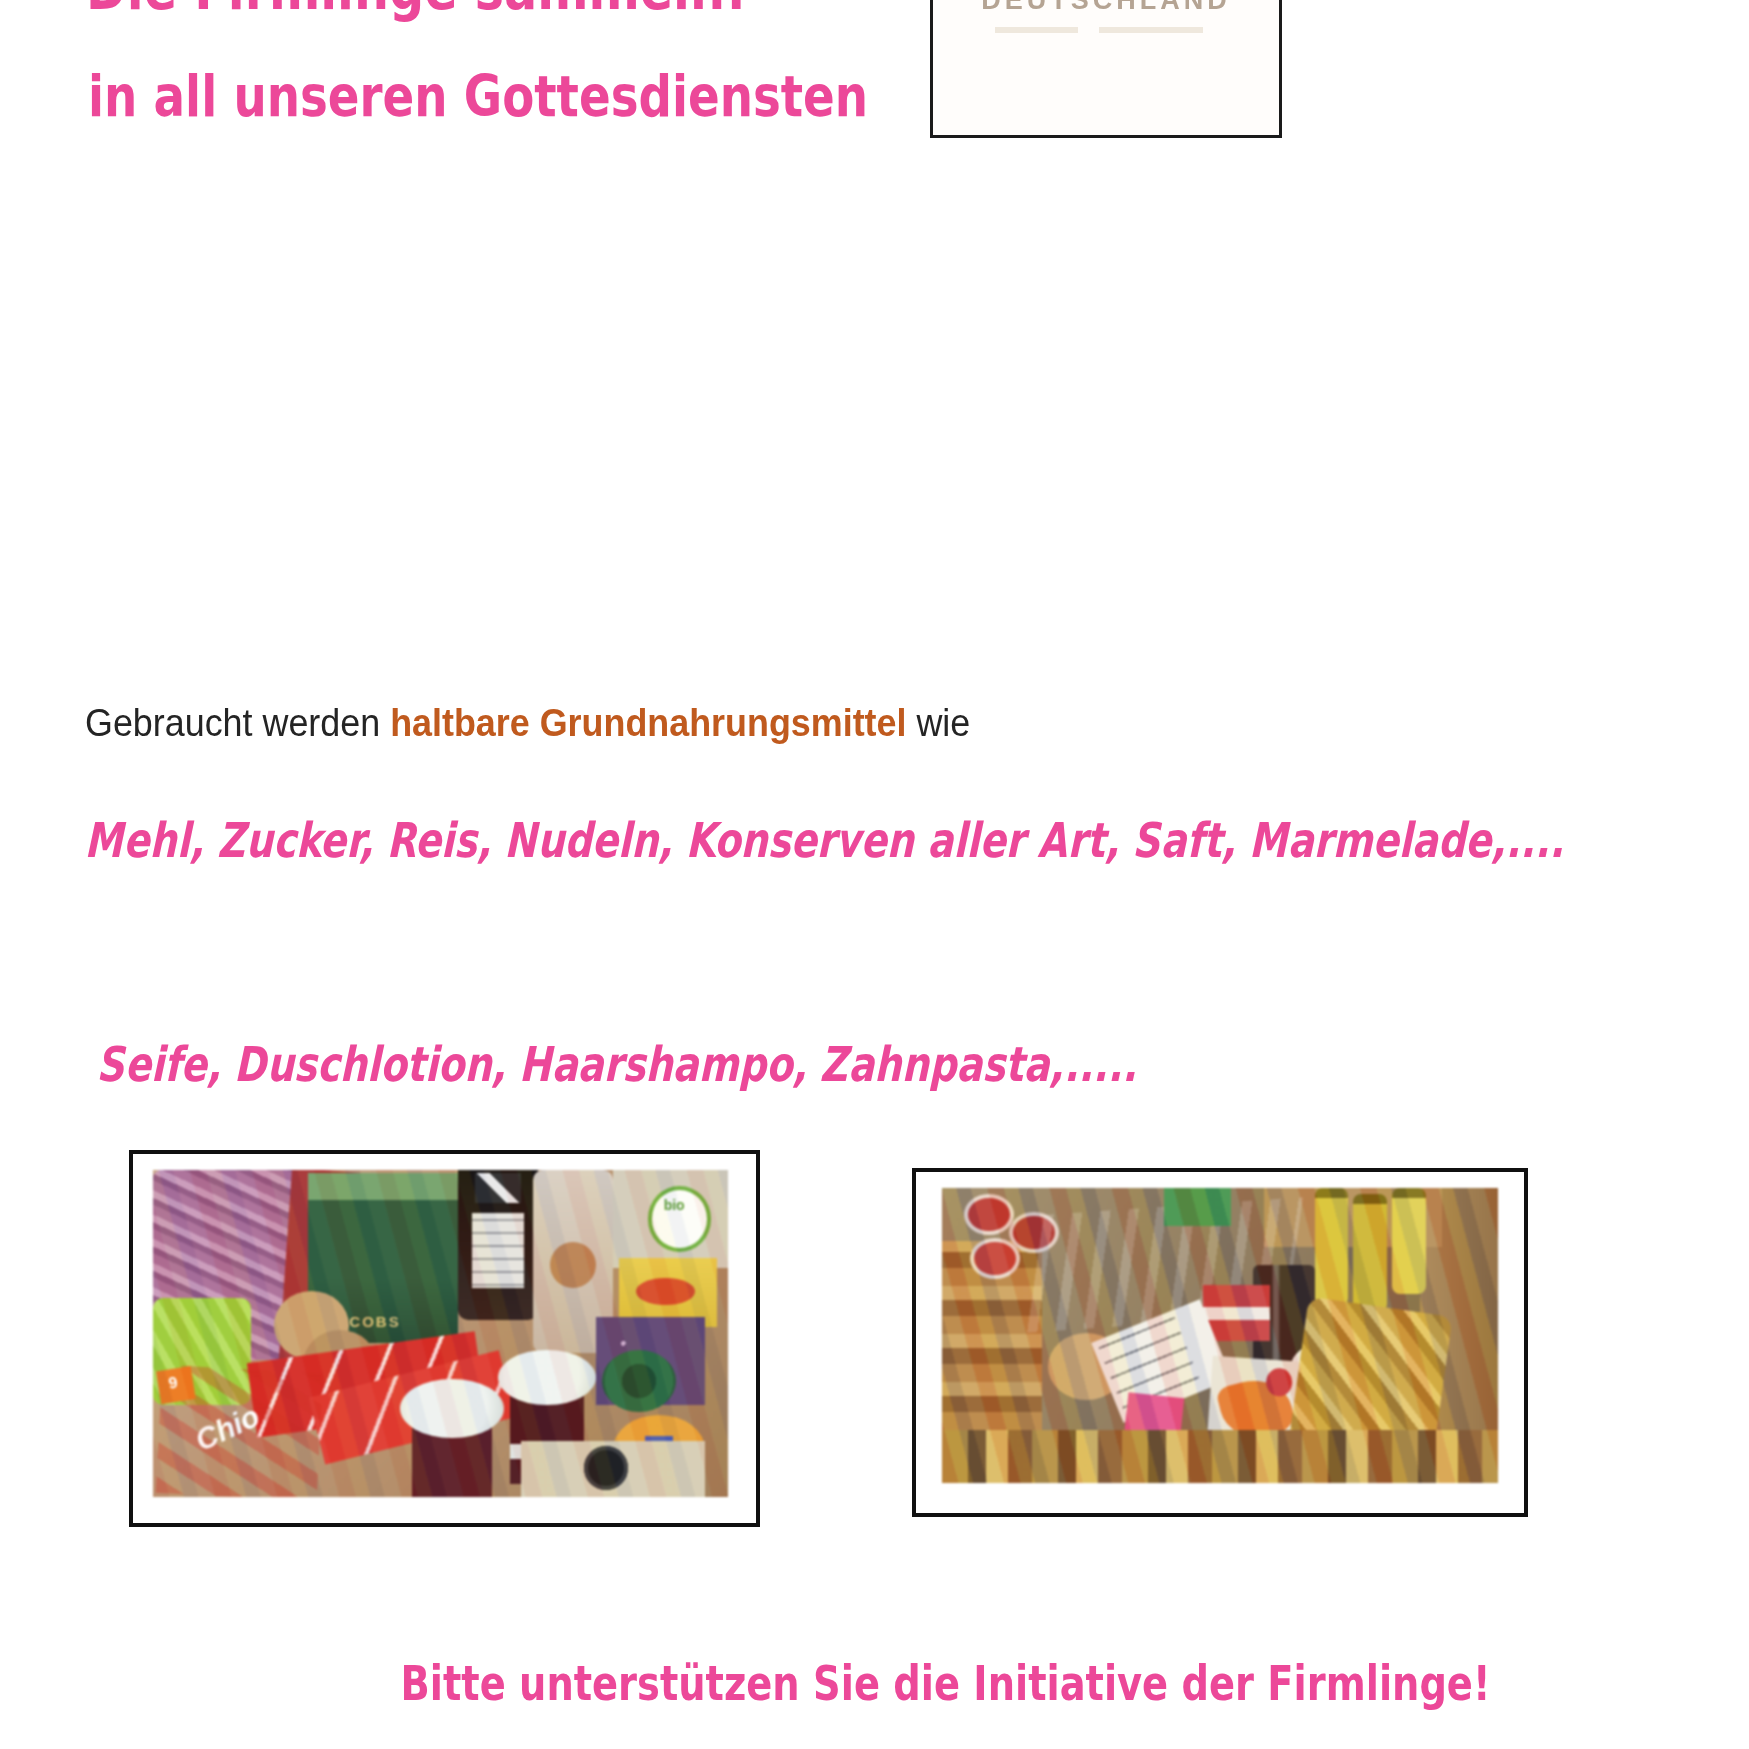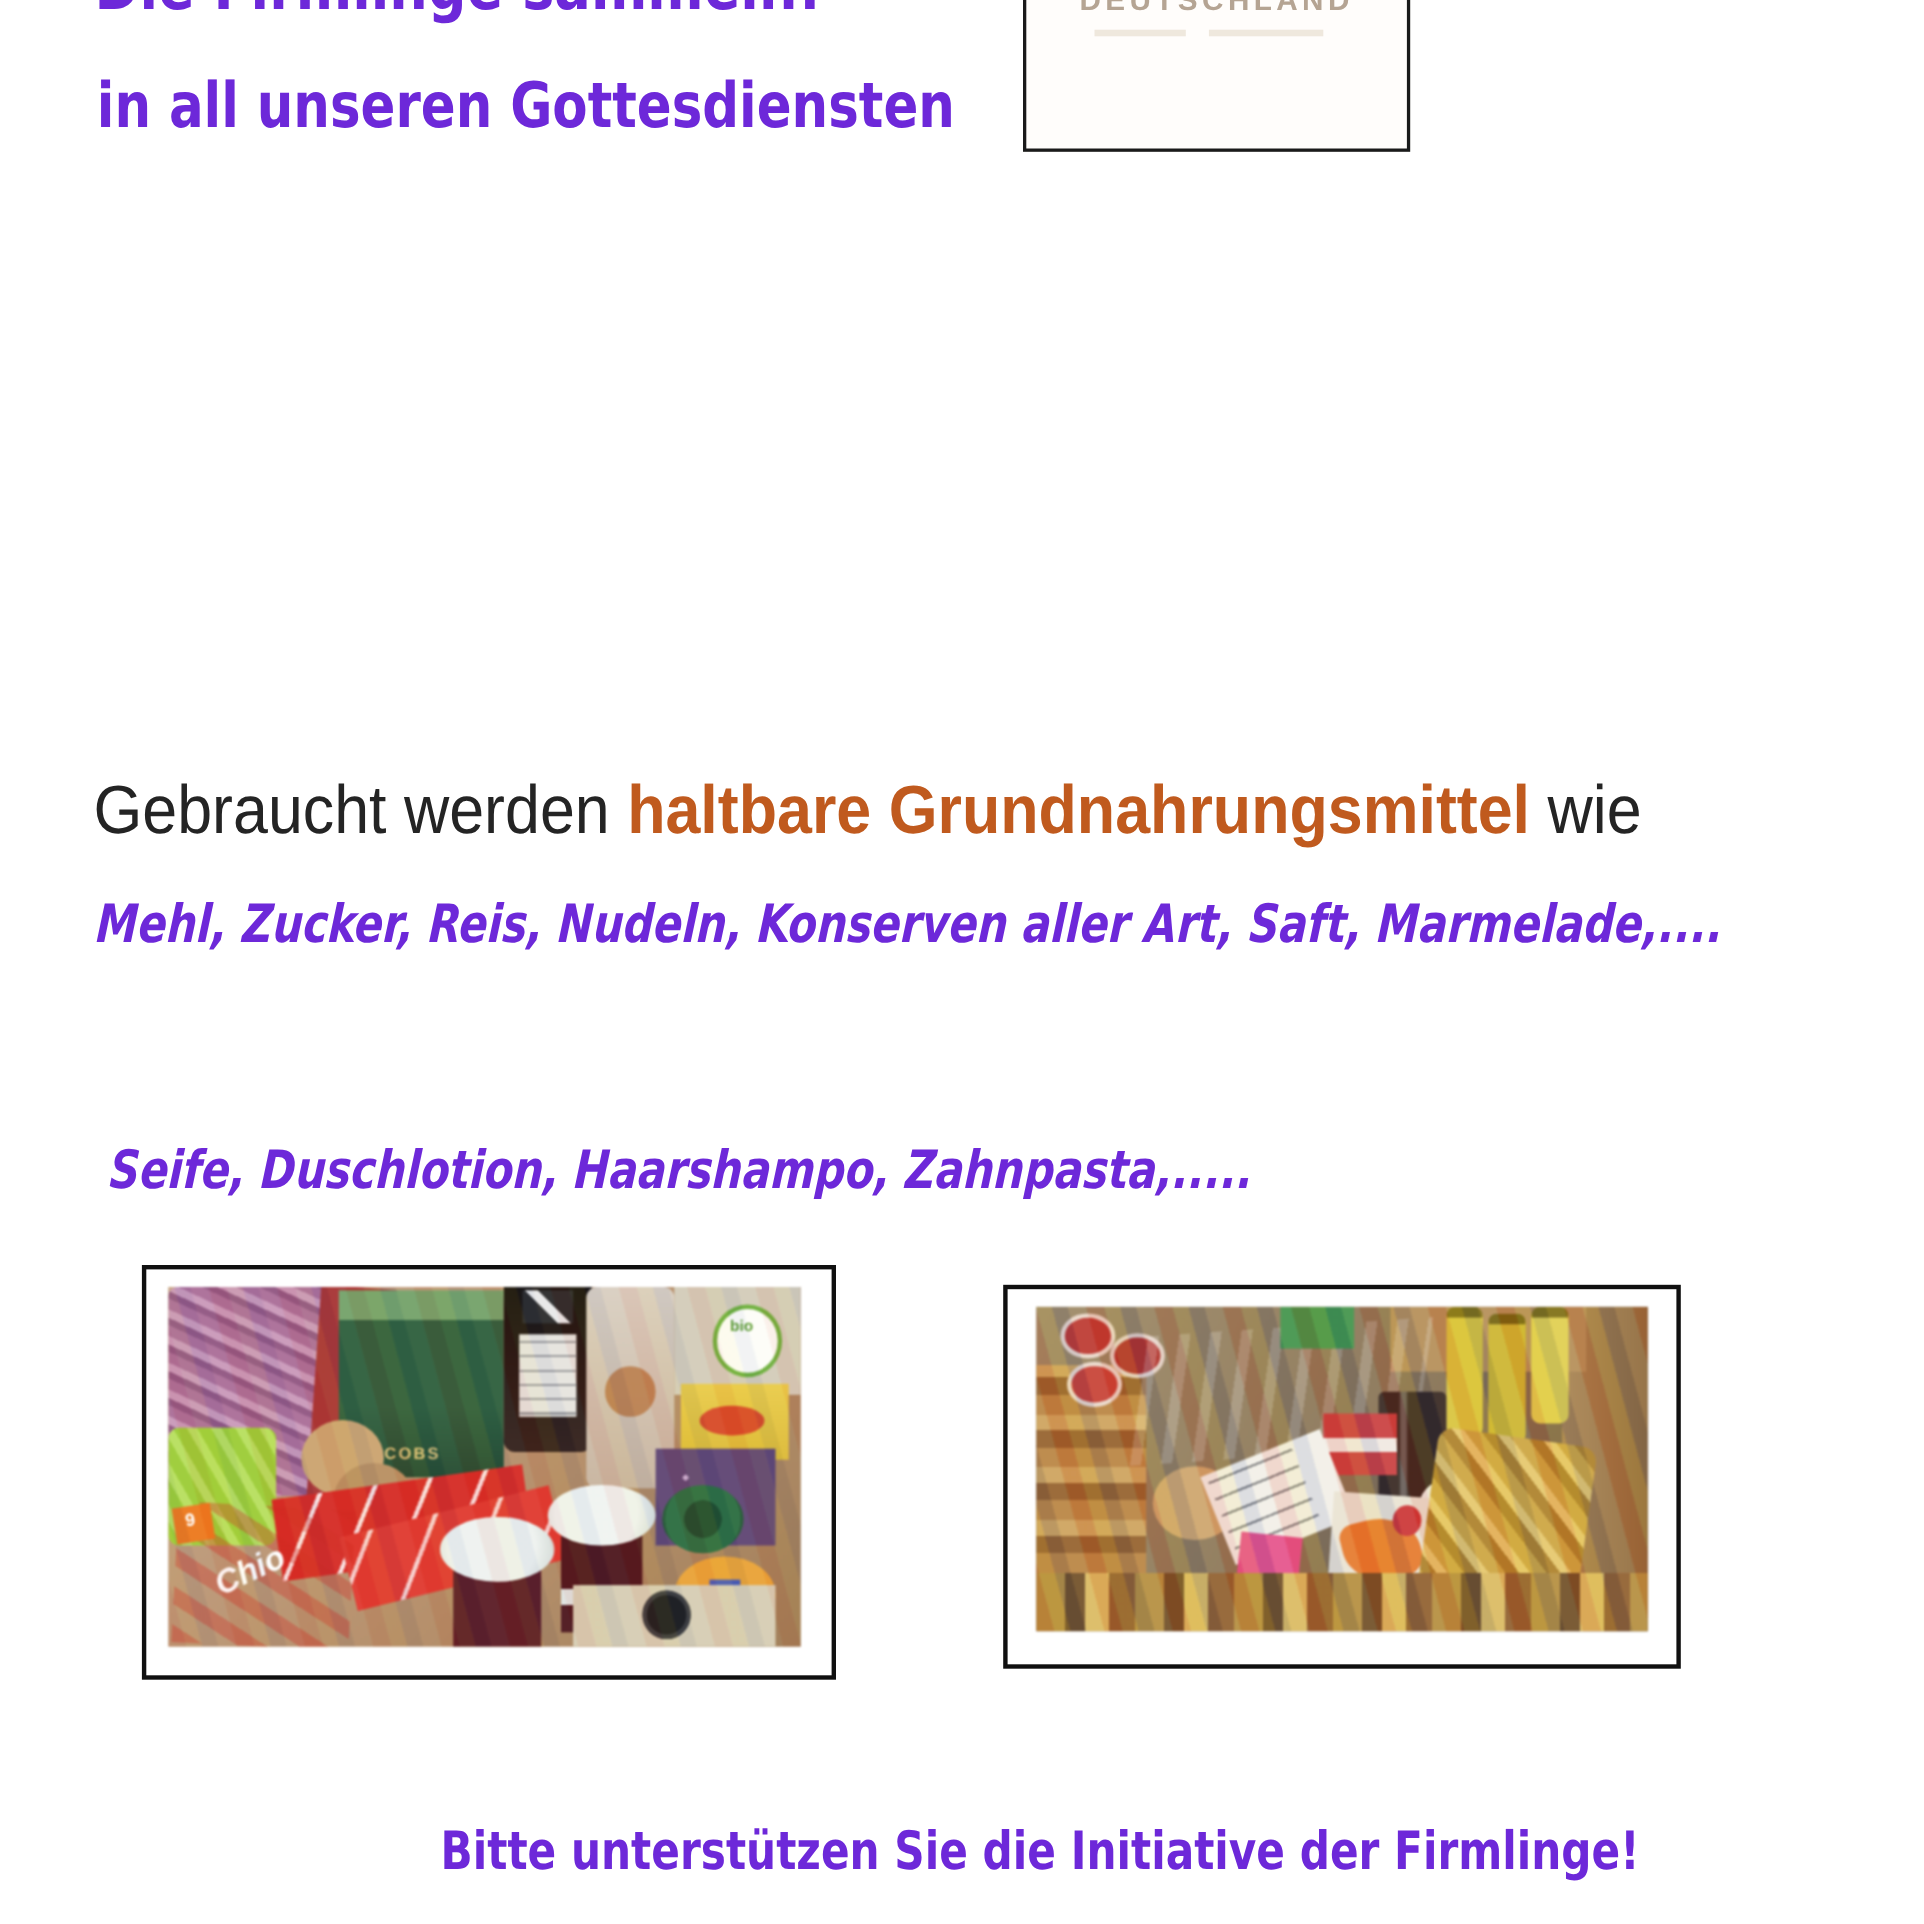--- a/index.html
+++ b/index.html
@@ -1,20 +1,20 @@
 <!DOCTYPE html>
 <html><head>
 <meta charset="utf-8">
 <style>
   html,body{margin:0;padding:0;background:#fff;}
   #page{position:relative;width:1749px;height:1749px;background:#ffffff;overflow:hidden;
         font-family:"Liberation Sans",sans-serif;color:#1b1b1b;}
 
   
-  .marker{font-family:"DejaVu Sans","Liberation Sans",sans-serif;font-weight:700;color:#6d28d9;}
+  .marker{font-family:"DejaVu Sans","Liberation Sans",sans-serif;font-weight:700;color:#ec4899;}
   .mk{display:inline-block;transform:scaleX(0.82);transform-origin:0 50%;white-space:nowrap;}
   .mk-right{display:inline-block;transform:scaleX(0.80);transform-origin:100% 50%;white-space:nowrap;}
   .mk-ital{display:inline-block;transform:scaleX(0.80) skewX(-4deg);transform-origin:0 50%;
            font-style:italic;white-space:nowrap;}
   .abs{position:absolute;}
 
   #partial-line{left:86px;top:-46px;font-size:60px;line-height:1.15;}
   #header-line2{left:88px;top:64px;font-size:57px;line-height:1.15;}
   #header-line3{left:88px;top:177px;font-size:57px;line-height:1.15;}
 
@@ -28,21 +28,21 @@
 
   
   #title-main{left:85px;top:298px;width:1405px;text-align:center;
               font-size:88px;font-weight:700;color:#C05A1E;line-height:1.1;}
   #title-main .sq{display:inline-block;transform:scaleX(0.86);transform-origin:50% 50%;letter-spacing:-1px;white-space:nowrap;}
   #title-sub{left:85px;top:462px;width:1405px;text-align:center;
              font-size:70px;font-weight:700;color:#121212;line-height:1.1;}
   #title-sub .sq{display:inline-block;transform:scaleX(0.84);transform-origin:50% 50%;letter-spacing:-1px;white-space:nowrap;}
 
   
-  .para{font-size:62px;line-height:1.18;color:#242424;}
+  .para{font-size:39px;line-height:1.18;color:#242424;}
   .para .sq{display:inline-block;transform:scaleX(0.92);transform-origin:0 50%;white-space:nowrap;}
   .hl{color:#C05A1E;font-weight:700;}
   #para-needed{left:85px;top:700px;}
   #food-list{left:88px;top:812px;font-size:48px;}
   #para-hygiene{left:85px;top:928px;}
   #hygiene-list{left:100px;top:1036px;font-size:48px;}
 
   
   .frame{border:4px solid #101010;background:#ffffff;box-sizing:border-box;}
   #photo-frame-left{left:129px;top:1150px;width:631px;height:377px;padding:16px 28px 26px 20px;}

